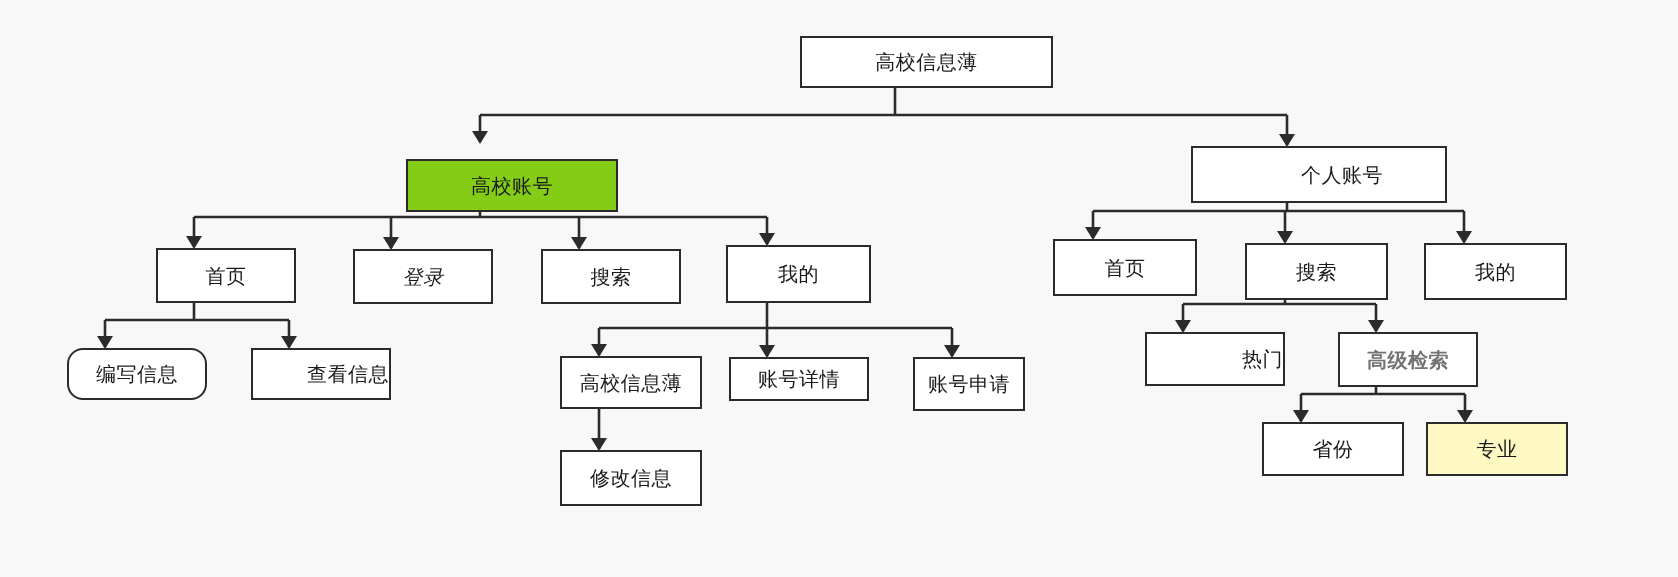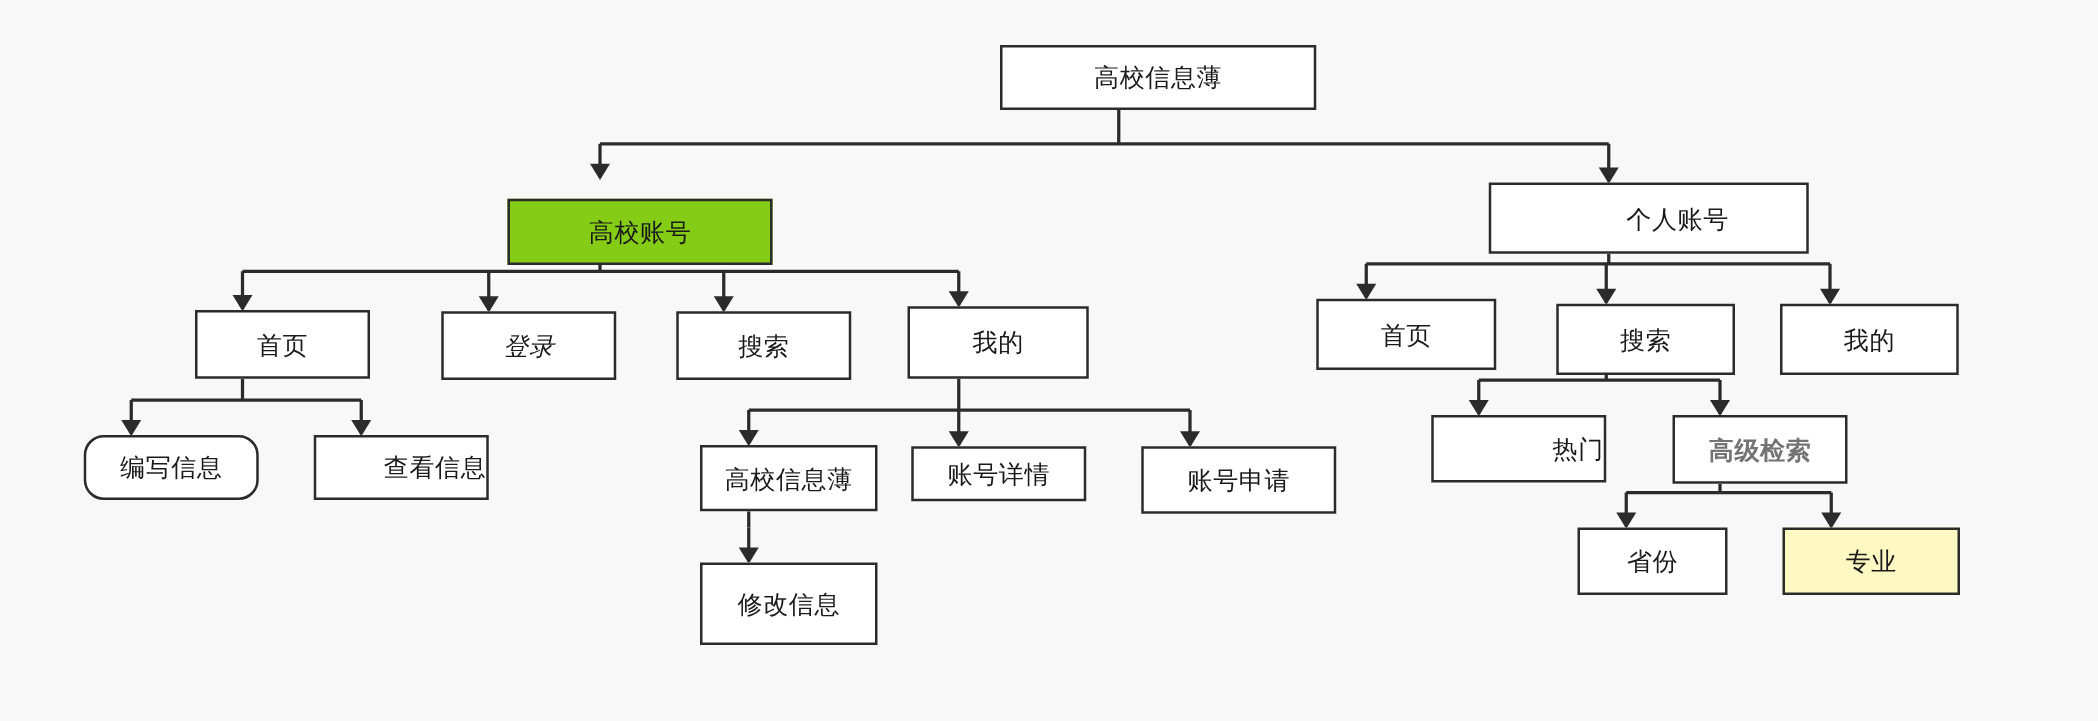--- a/index.html
+++ b/index.html
@@ -144,32 +144,32 @@
       </div>
       <div class="node" style="left: 219px; top: 348px; width: 140px; height: 52px; background: rgb(255, 255, 255); border-color: rgb(43, 43, 43); color: rgb(26, 26, 26); justify-content: flex-end;">
         <span class="node-label">查看信息</span>
       </div>
       <div class="node" style="left: 528px; top: 356px; width: 142px; height: 53px; background: rgb(255, 255, 255); border-color: rgb(43, 43, 43); color: rgb(26, 26, 26);">
         <span class="node-label">高校信息薄</span>
       </div>
       <div class="node" style="left: 697px; top: 357px; width: 140px; height: 44px; background: rgb(255, 255, 255); border-color: rgb(43, 43, 43); color: rgb(26, 26, 26);">
         <span class="node-label">账号详情</span>
       </div>
-      <div class="node" style="left: 881px; top: 357px; width: 156px; height: 54px; background: rgb(255, 255, 255); border-color: rgb(43, 43, 43); color: rgb(26, 26, 26); text-align: right;">
+      <div class="node" style="left: 881px; top: 357px; width: 112px; height: 54px; background: rgb(255, 255, 255); border-color: rgb(43, 43, 43); color: rgb(26, 26, 26); text-align: right;">
         <span class="node-label">账号申请</span>
       </div>
       <div class="node" style="left: 1113px; top: 332px; width: 140px; height: 54px; background: rgb(255, 255, 255); border-color: rgb(43, 43, 43); color: rgb(26, 26, 26); justify-content: flex-end;">
         <span class="node-label">热门</span>
       </div>
       <div class="node" style="left: 1306px; top: 332px; width: 140px; height: 55px; background: rgb(255, 255, 255); border-color: rgb(43, 43, 43); color: #737373; font-weight: bold;">
         <span class="node-label">高级检索</span>
       </div>
-      <div class="node" style="left: 528px; top: 450px; width: 142px; height: 66px; background: rgb(255, 255, 255); border-color: rgb(43, 43, 43); color: rgb(26, 26, 26);">
+      <div class="node" style="left: 528px; top: 450px; width: 142px; height: 56px; background: rgb(255, 255, 255); border-color: rgb(43, 43, 43); color: rgb(26, 26, 26);">
         <span class="node-label">修改信息</span>
       </div>
-      <div class="node" style="left: 1230px; top: 422px; width: 120px; height: 54px; background: rgb(255, 255, 255); border-color: rgb(43, 43, 43); color: rgb(26, 26, 26);">
+      <div class="node" style="left: 1230px; top: 422px; width: 142px; height: 54px; background: rgb(255, 255, 255); border-color: rgb(43, 43, 43); color: rgb(26, 26, 26);">
         <span class="node-label">省份</span>
       </div>
       <div class="node" style="left: 1394px; top: 422px; width: 142px; height: 54px; background: #fef9c3; border-color: rgb(43, 43, 43); color: rgb(26, 26, 26);">
         <span class="node-label">专业</span>
       </div>
     </div>
 </div>
 
 </body></html>

